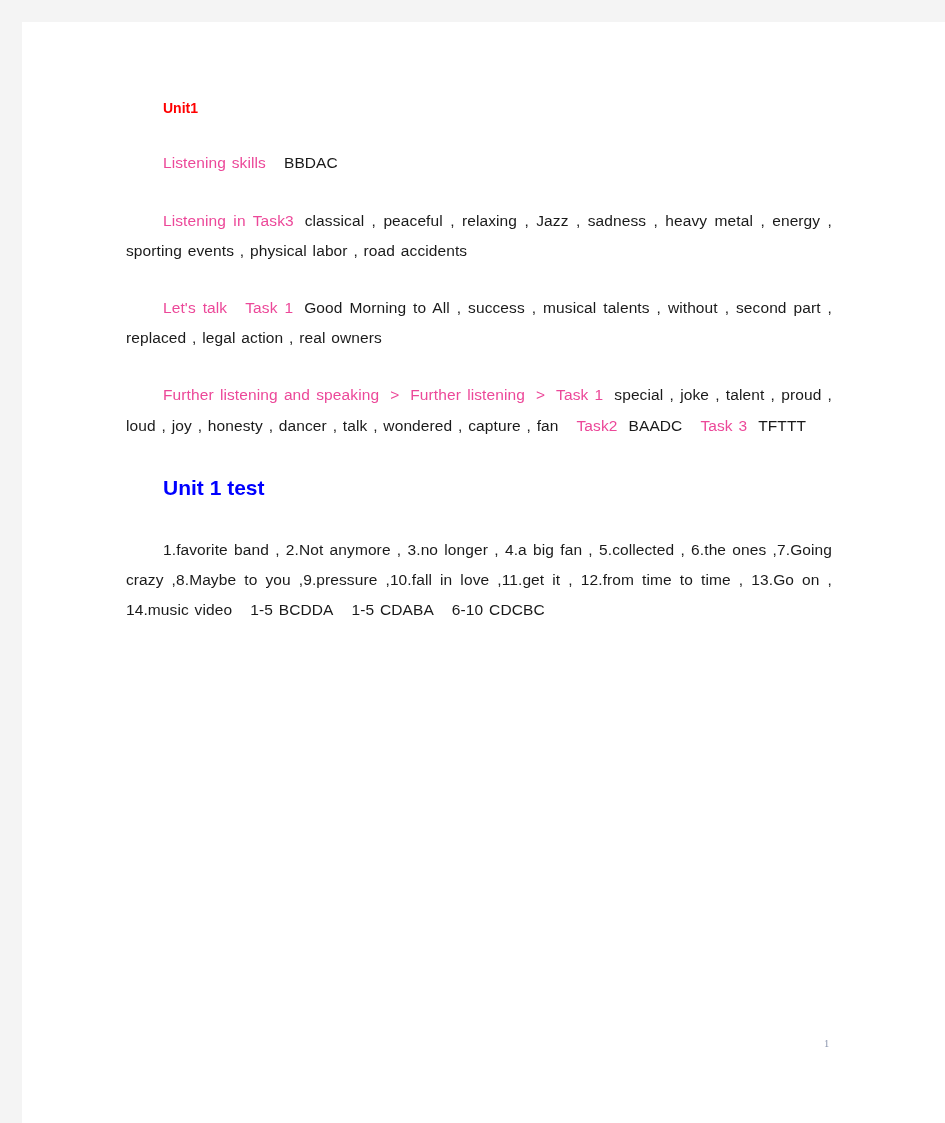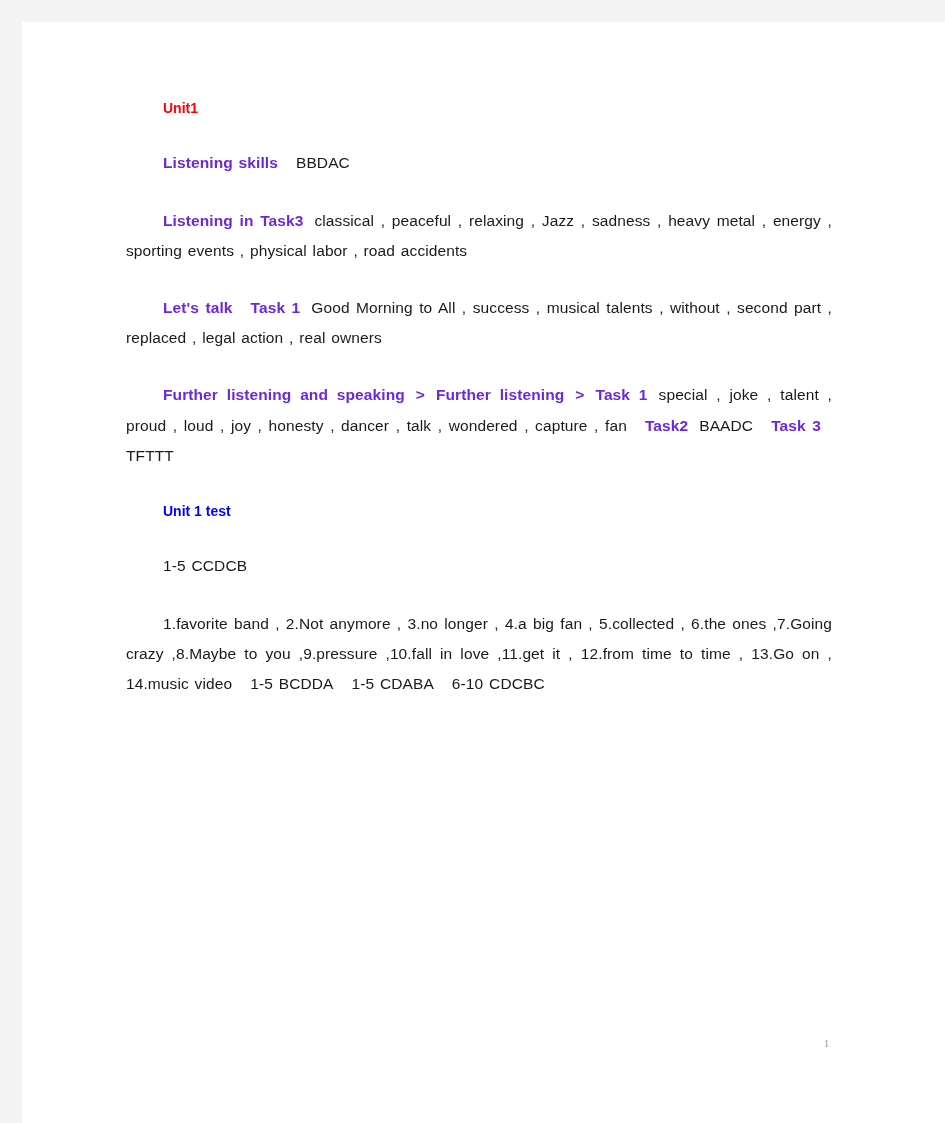--- a/index.html
+++ b/index.html
@@ -35,34 +35,34 @@
     color: #1a1a1a;
     text-align: justify;
     word-spacing: 0.09em;
     letter-spacing: 0.1px;
   }
   p.para .ind {
     display: inline-block;
     width: 37px;
   }
   .b {
-    font-weight: bold;
-    color: #6d28d9;
+    font-weight: normal;
+    color: #ec4899;
     margin-top: 36px;
   }
   .heading-red {
     margin: 0 0 26px 0;
     font-size: 14px;
     line-height: 1.95;
     font-weight: bold;
     color: #ff0000;
   }
   .heading-blue {
     margin: 0 0 26px 0;
-    font-size: 14px;
+    font-size: 21px;
     line-height: 1.95;
     font-weight: bold;
     color: #0000ff;
   }
   .heading-red .ind,
   .heading-blue .ind {
     display: inline-block;
     width: 37px;
   }
   .sp {
@@ -95,20 +95,19 @@
 
 
     <p class="para"><span class="ind"></span><span class="b">Listening in Task3</span><span class="sp"></span><span>classical , peaceful , relaxing , Jazz , sadness , heavy metal , energy , sporting events , physical labor , road accidents</span></p>
 
     <p class="para"><span class="ind"></span><span class="b">Let's talk</span><span class="sp-lg"></span><span class="b">Task 1</span><span class="sp"></span><span>Good Morning to All , success , musical talents , without , second part , replaced , legal action , real owners</span></p>
 
     <p class="para"><span class="ind"></span><span class="b">Further listening and speaking</span><span class="sp"></span><span class="b">&gt;</span><span class="sp"></span><span class="b">Further listening</span><span class="sp"></span><span class="b">&gt;</span><span class="sp"></span><span class="b">Task 1</span><span class="sp"></span><span>special , joke , talent , proud , loud , joy , honesty , dancer , talk , wondered , capture , fan</span><span class="sp-lg"></span><span class="b">Task2</span><span class="sp"></span><span>BAADC</span><span class="sp-lg"></span><span class="b">Task 3</span><span class="sp"></span><span>TFTTT</span></p>
 
     <p class="heading-blue"><span class="ind"></span><span>Unit 1 test</span></p>
 
-    <p class="para"><span class="ind"></span><span>1-5 CCDCB</span></p>
 
     <p class="para"><span class="ind"></span><span>1.favorite band  , 2.Not anymore  , 3.no longer  , 4.a big fan  , 5.collected  , 6.the ones  ,7.Going crazy  ,8.Maybe to you  ,9.pressure  ,10.fall in love  ,11.get it  , 12.from time to time  , 13.Go on  , 14.music video</span><span class="sp-lg"></span><span>1-5 BCDDA</span><span class="sp-lg"></span><span>1-5 CDABA</span><span class="sp-lg"></span><span>6-10 CDCBC</span></p>
 
   </div>
 
   <div class="page-number">1</div>
 </div>
 
 </body></html>

